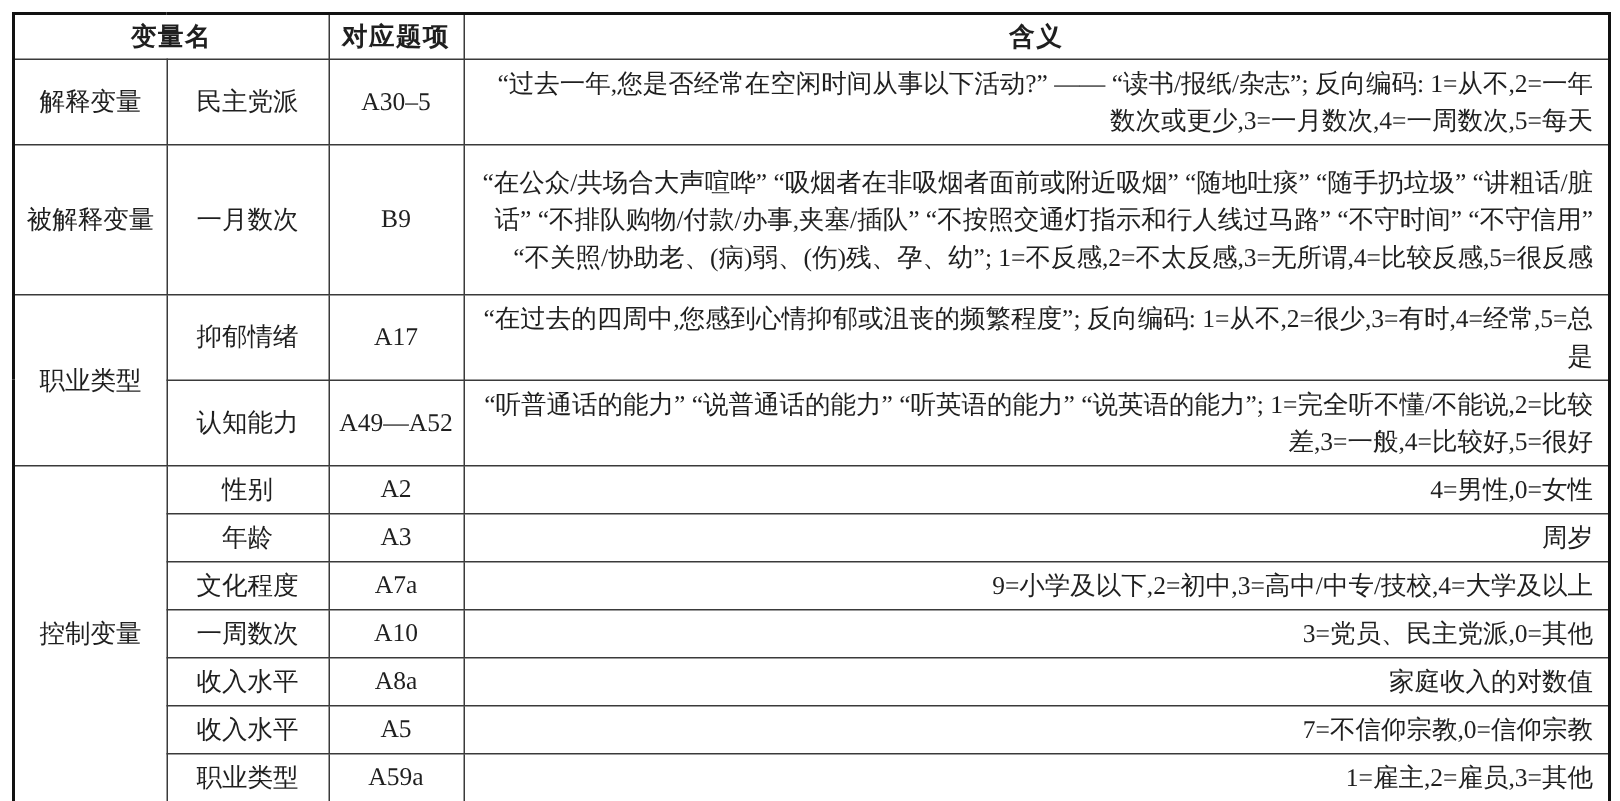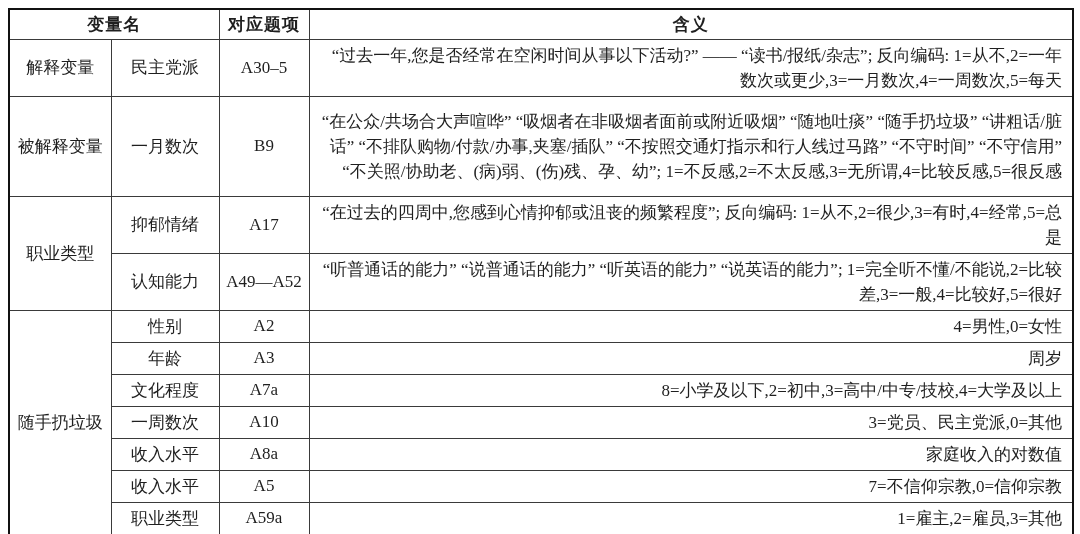--- a/index.html
+++ b/index.html
@@ -98,34 +98,34 @@
       <td class="item">A17</td>
       <td class="meaning">“在过去的四周中,您感到心情抑郁或沮丧的频繁程度”; 反向编码: 1=从不,2=很少,3=有时,4=经常,5=总是</td>
     </tr>
     <tr class="r55">
       <td class="name">认知能力</td>
       <td class="item">A49—A52</td>
       <td class="meaning">“听普通话的能力” “说普通话的能力” “听英语的能力” “说英语的能力”; 1=完全听不懂/不能说,2=比较差,3=一般,4=比较好,5=很好</td>
     </tr>
 
     <tr class="r32">
-      <td class="cat" rowspan="7">随手扔垃圾</td>
+      <td class="cat" rowspan="7">控制变量</td>
       <td class="name">性别</td>
       <td class="item">A2</td>
       <td class="meaning">4=男性,0=女性</td>
     </tr>
     <tr class="r32">
       <td class="name">年龄</td>
       <td class="item">A3</td>
       <td class="meaning">周岁</td>
     </tr>
     <tr class="r32">
       <td class="name">文化程度</td>
       <td class="item">A7a</td>
-      <td class="meaning">8=小学及以下,2=初中,3=高中/中专/技校,4=大学及以上</td>
+      <td class="meaning">9=小学及以下,2=初中,3=高中/中专/技校,4=大学及以上</td>
     </tr>
     <tr class="r32">
       <td class="name">一周数次</td>
       <td class="item">A10</td>
       <td class="meaning">3=党员、民主党派,0=其他</td>
     </tr>
     <tr class="r32">
       <td class="name">收入水平</td>
       <td class="item">A8a</td>
       <td class="meaning">家庭收入的对数值</td>

